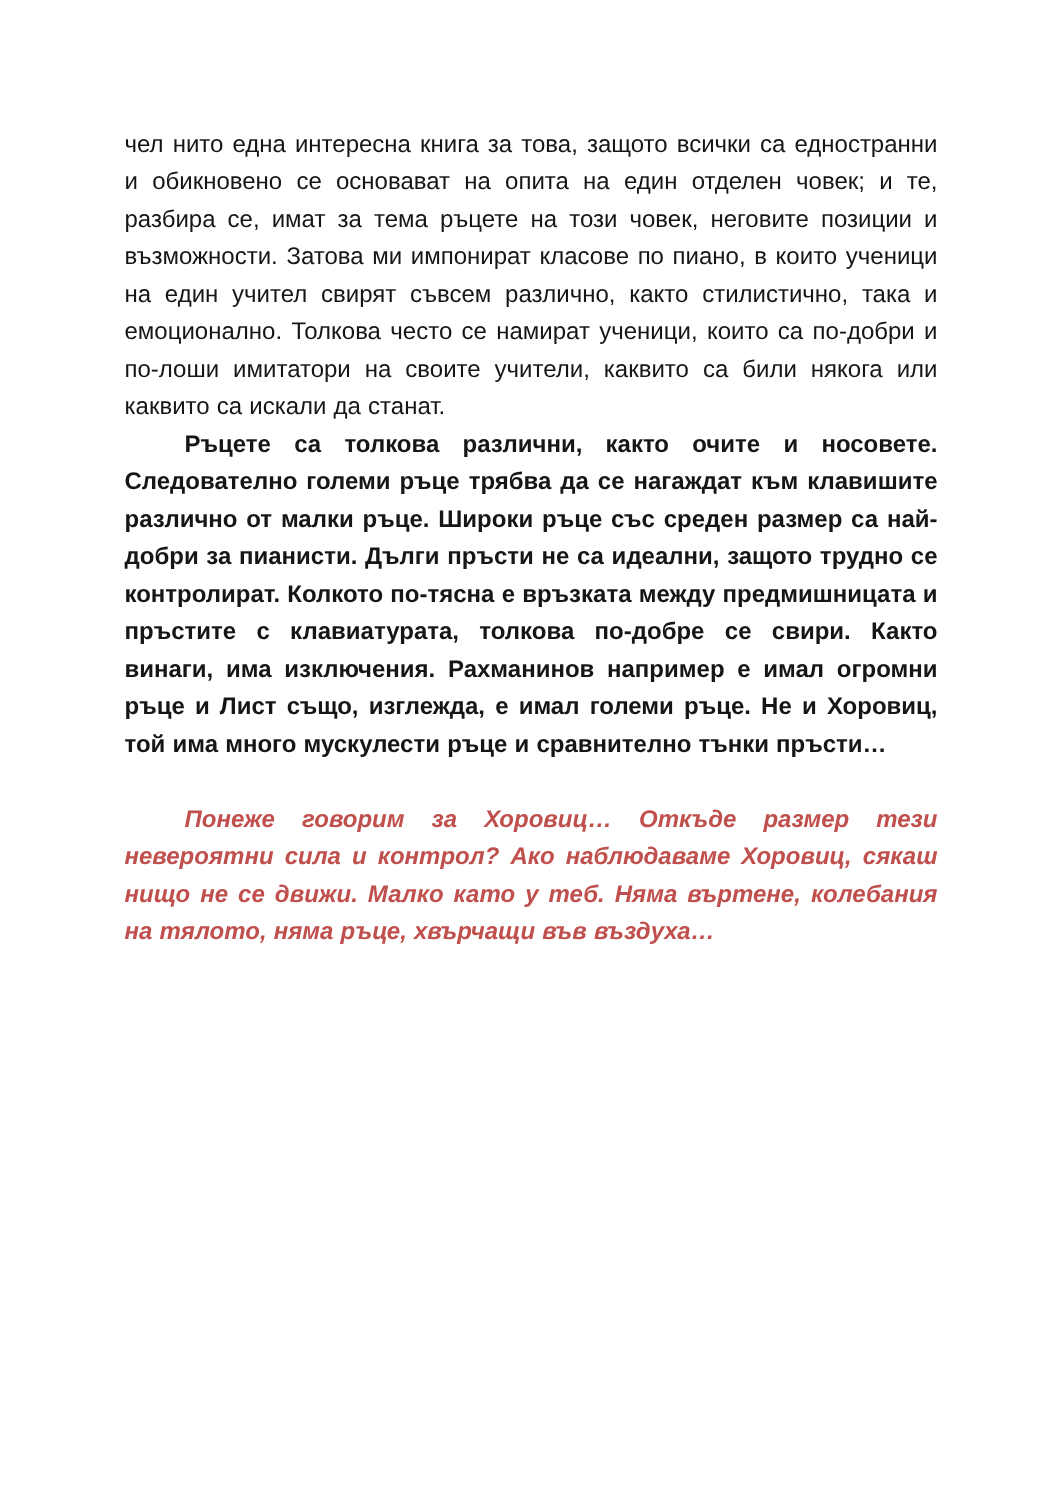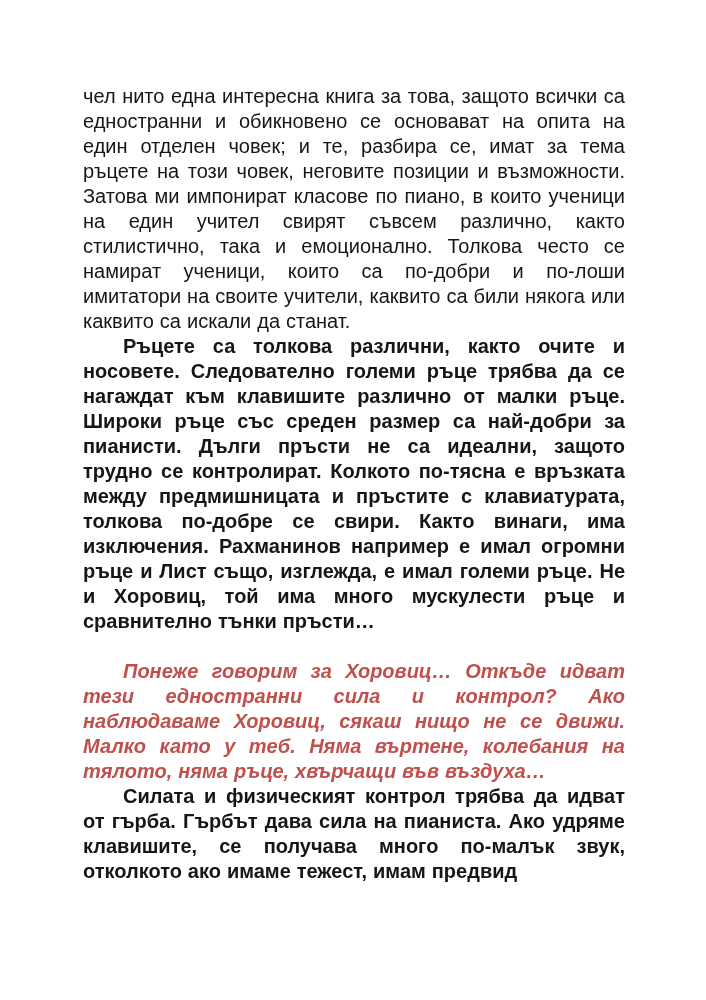--- a/index.html
+++ b/index.html
@@ -22,21 +22,21 @@
     overflow:hidden;
   }
   .text-column{
     position:absolute;
     left:83px;
     top:84px;
     width:542px;
   }
   .para{
     margin:0;
-    font-size:20px;
+    font-size:16px;
     line-height:25px;
     text-align:justify;
     color:var(--text-color);
     word-spacing:0.02em;
   }
   .para.indent{
     text-indent:40px;
     font-weight:bold;
   }
   .para.quote{
@@ -45,16 +45,15 @@
     margin-top:25px; 
   }
 </style>
 </head>
 <body>
 
 <div class="page">
   <div class="text-column">
     <p class="para">чел нито една интересна книга за това, защото всички са едностранни и обикновено се основават на опита на един отделен човек; и те, разбира се, имат за тема ръцете на този човек, неговите позиции и възможности. Затова ми импонират класове по пиано, в които ученици на един учител свирят съвсем различно, както стилистично, така и емоционално. Толкова често се намират ученици, които са по-добри и по-лоши имитатори на своите учители, каквито са били някога или каквито са искали да станат.</p>
     <p class="para indent">Ръцете са толкова различни, както очите и носовете. Следователно големи ръце трябва да се нагаждат към клавишите различно от малки ръце. Широки ръце със среден размер са най-добри за пианисти. Дълги пръсти не са идеални, защото трудно се контролират. Колкото по-тясна е връзката между предмишницата и пръстите с клавиатурата, толкова по-добре се свири. Както винаги, има изключения. Рахманинов например е имал огромни ръце и Лист също, изглежда, е имал големи ръце. Не и Хоровиц, той има много мускулести ръце и сравнително тънки пръсти…</p>
-    <p class="para indent quote">Понеже говорим за Хоровиц… Откъде идват тези едностранни сила и контрол? Ако наблюдаваме Хоровиц, сякаш нищо не се движи. Малко като у теб. Няма въртене, колебания на тялото, няма ръце, хвърчащи във въздуха…</p>
-    <p class="para indent">Силата и физическият контрол трябва да идват от гърба. Гърбът дава сила на пианиста. Ако удряме клавишите, се получава много по-малък звук, отколкото ако имаме тежест, имам предвид</p>
+    <p class="para indent quote">Понеже говорим за Хоровиц… Откъде размер тези невероятни сила и контрол? Ако наблюдаваме Хоровиц, сякаш нищо не се движи. Малко като у теб. Няма въртене, колебания на тялото, няма ръце, хвърчащи във въздуха…</p>
   </div>
 </div>
 
 </body></html>

